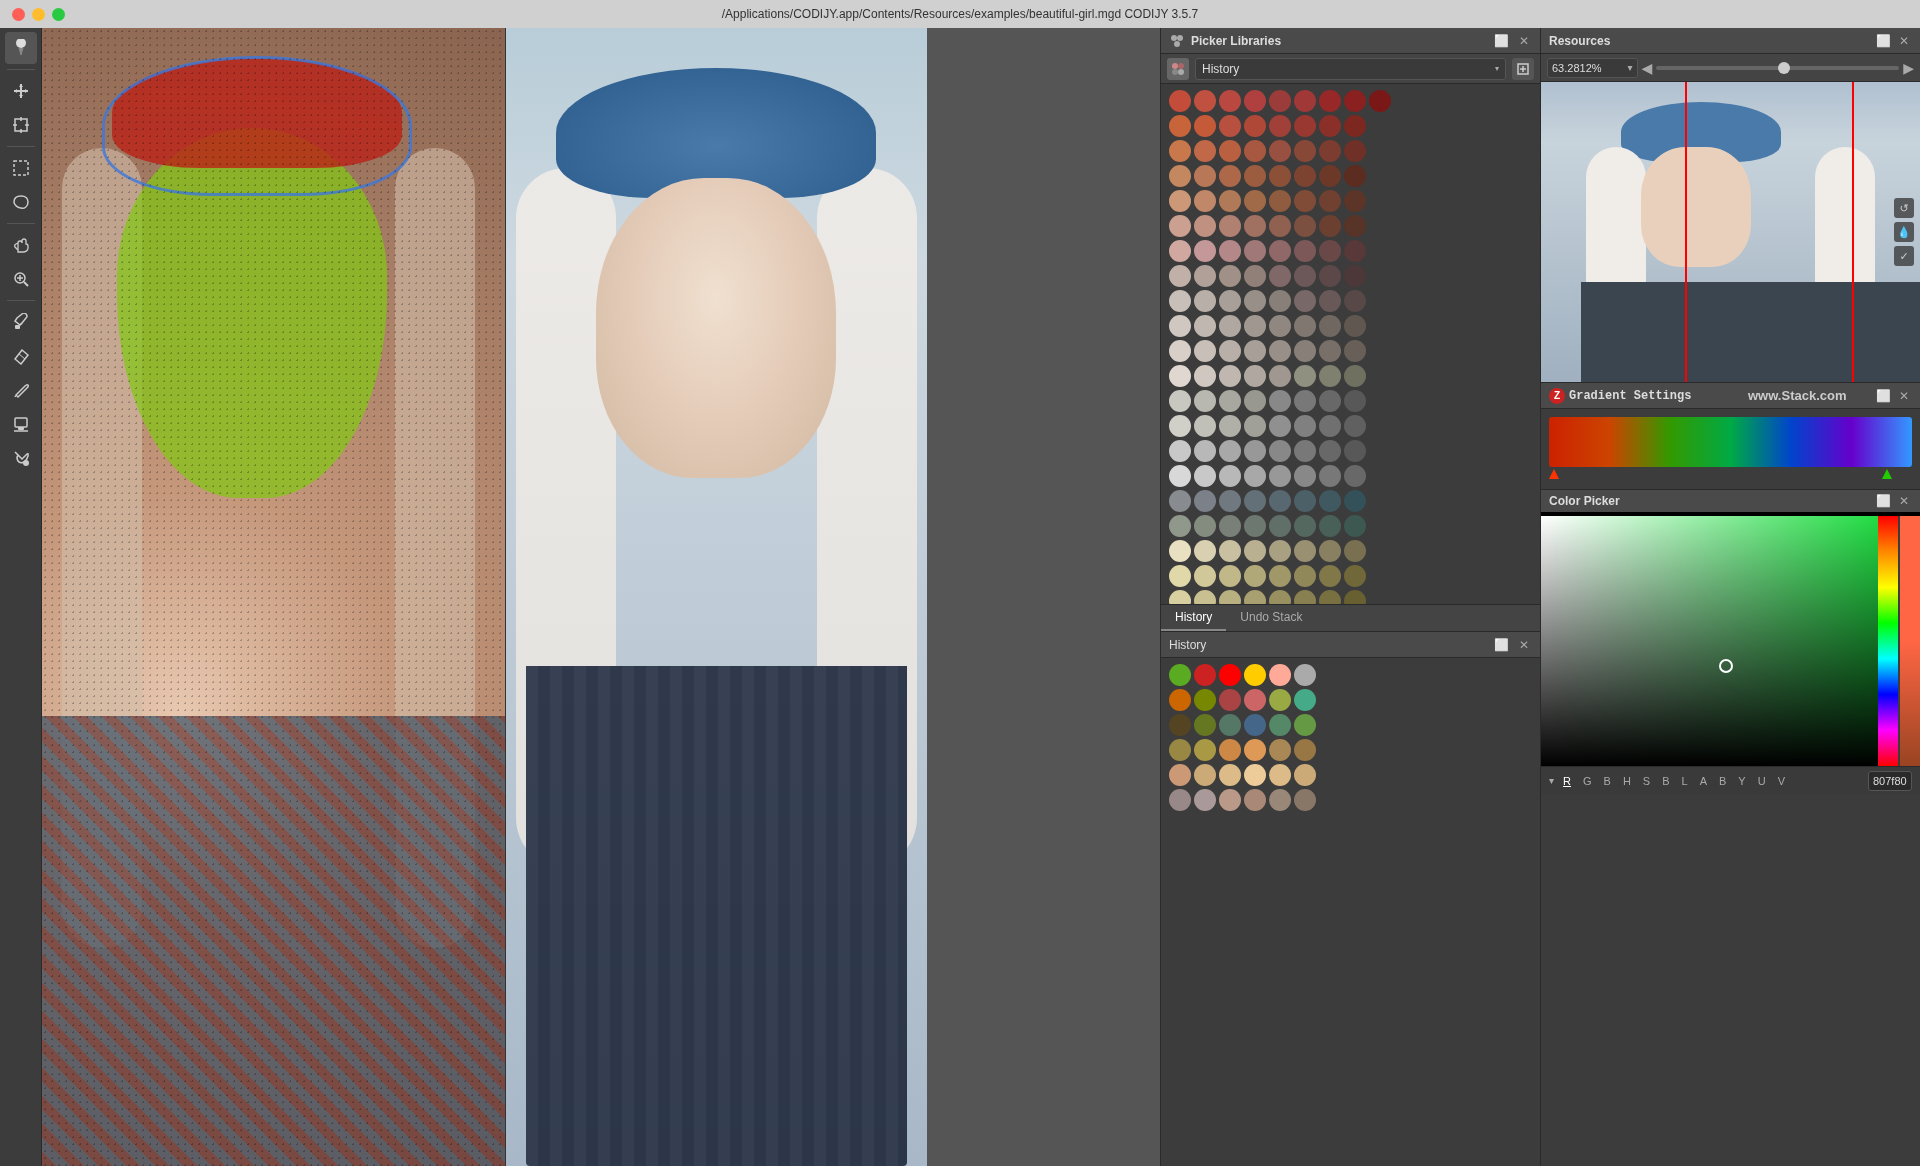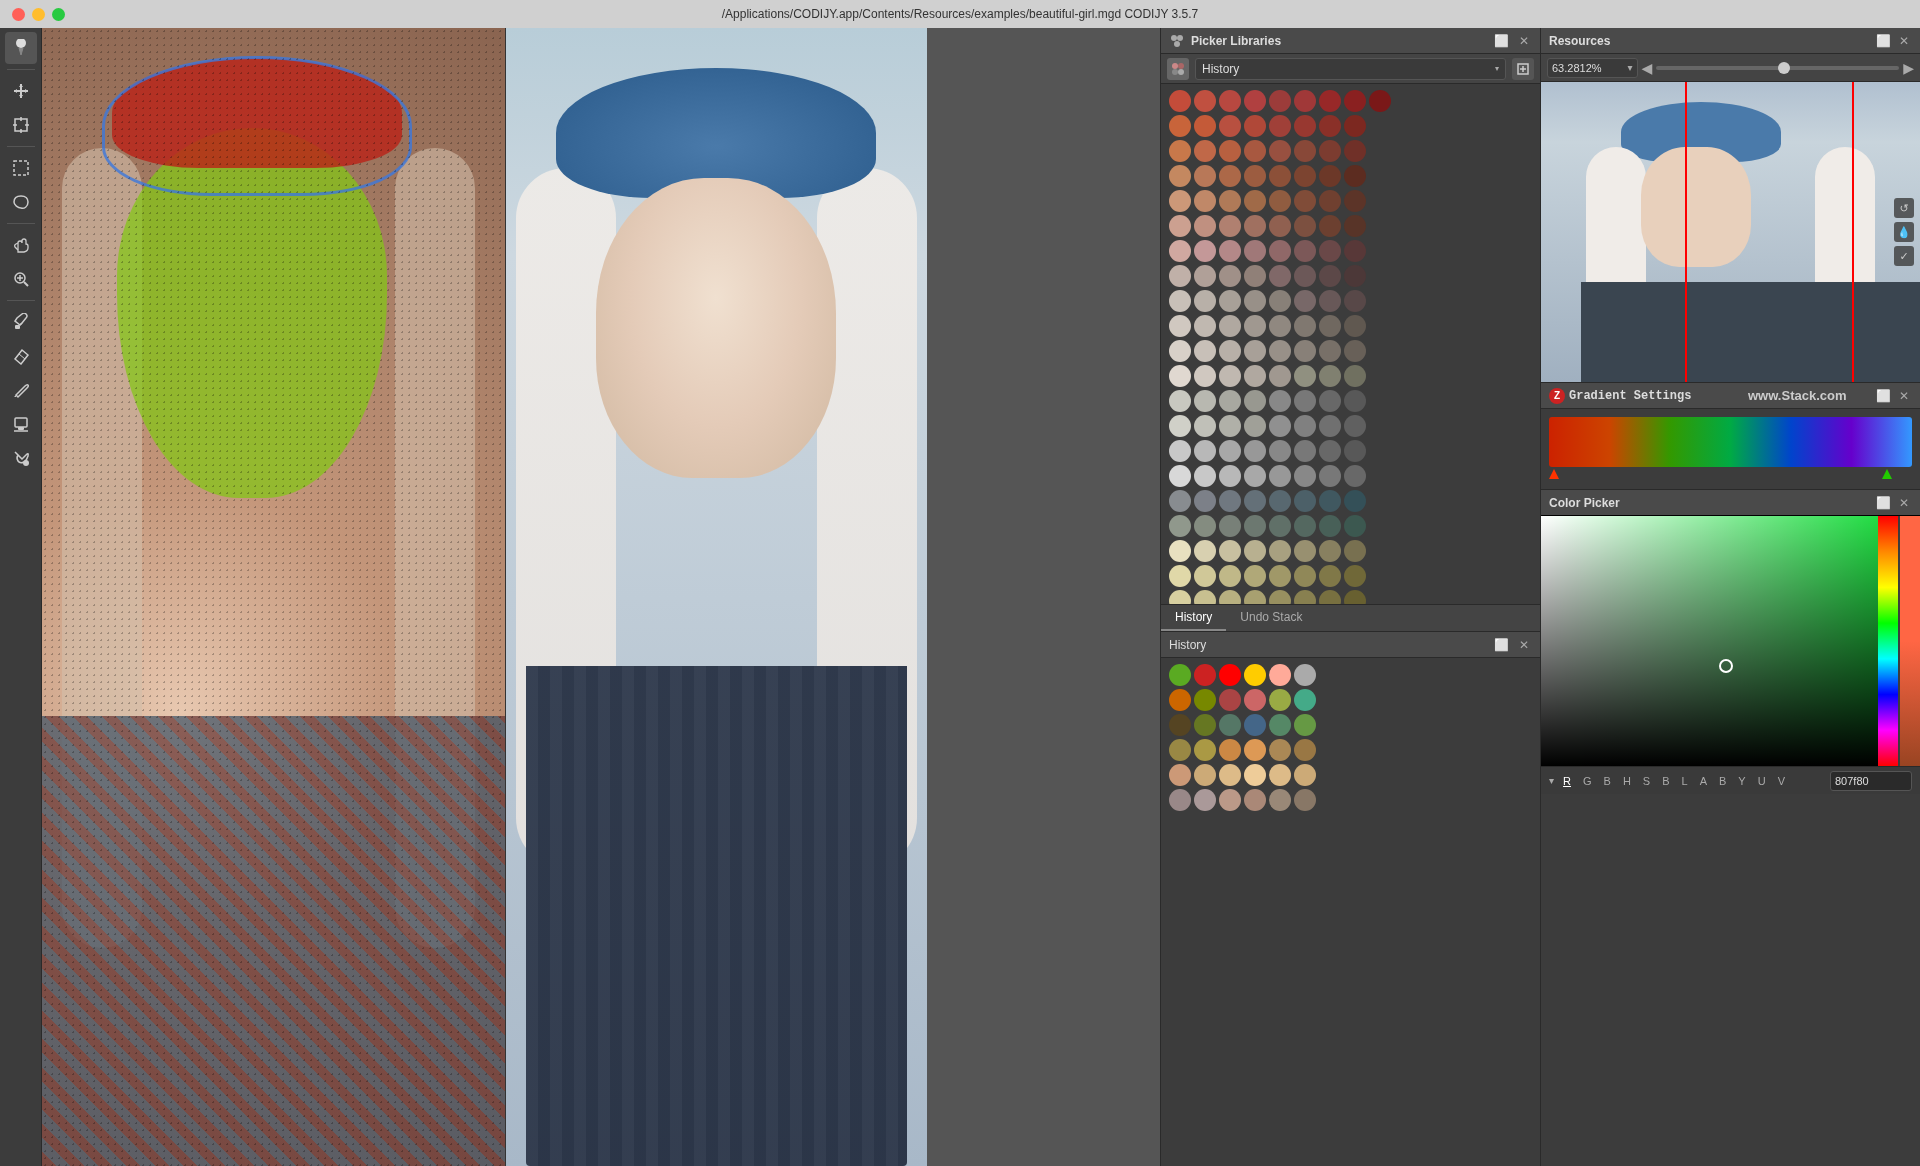--- a/index.html
+++ b/index.html
@@ -430,21 +430,21 @@
       background: #22cc00;
       clip-path: polygon(50% 0%, 0% 100%, 100% 100%);
       margin-left: auto;
       margin-right: 20px;
     }
 
     
     .colorpicker-header {
       height: 26px;
       background: #4a4a4a;
-      border-bottom: 1px solid #000000;
+      border-bottom: 4px solid #000000;
       display: flex;
       align-items: center;
       padding: 0 8px;
       gap: 4px;
     }
     .colorpicker-title {
       font-size: 12px;
       font-weight: 600;
       color: #ddd;
       flex: 1;
@@ -506,21 +506,21 @@
     .channel-btn.active { color: #fff; text-decoration: underline; }
     .color-hex-input {
       margin-left: auto;
       background: #2a2a2a;
       border: 1px solid #555;
       color: #ddd;
       font-size: 11px;
       height: 20px;
       border-radius: 3px;
       padding: 0 4px;
-      width: 82px;
+      width: 44px;
     }
     .channel-down-icon {
       color: #aaa;
       font-size: 10px;
       cursor: pointer;
     }
 
     
     .canvas-image-container {
       width: 100%;

